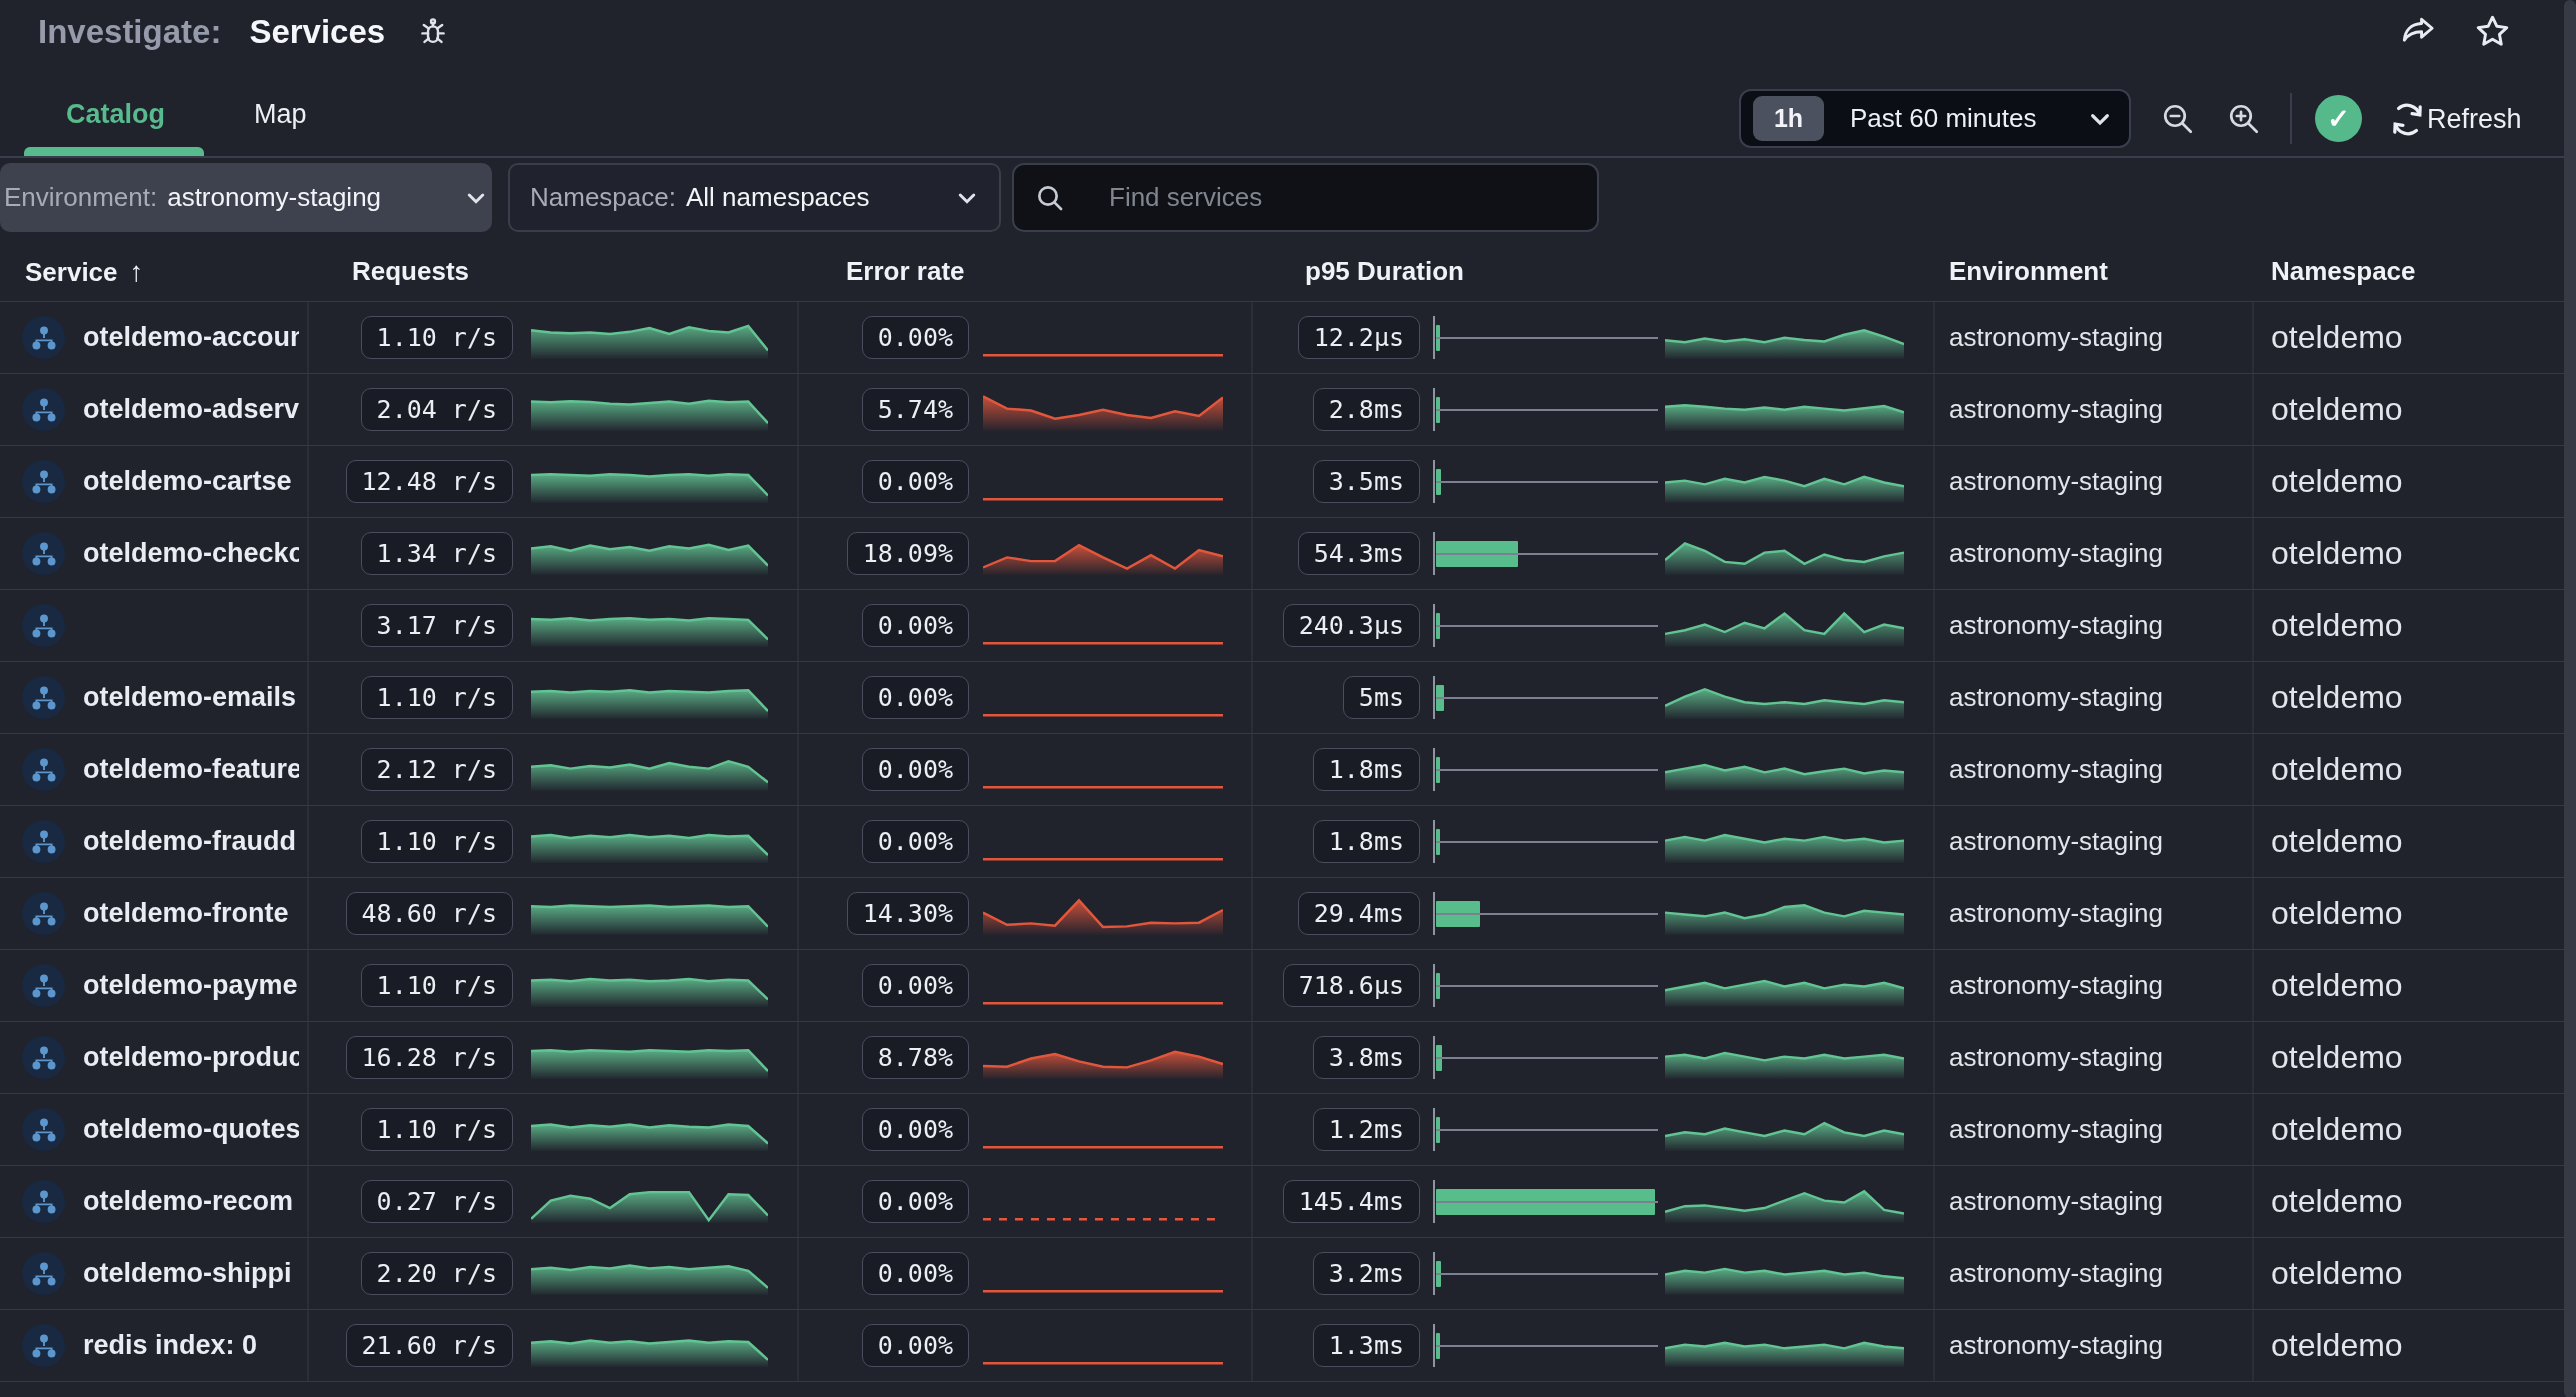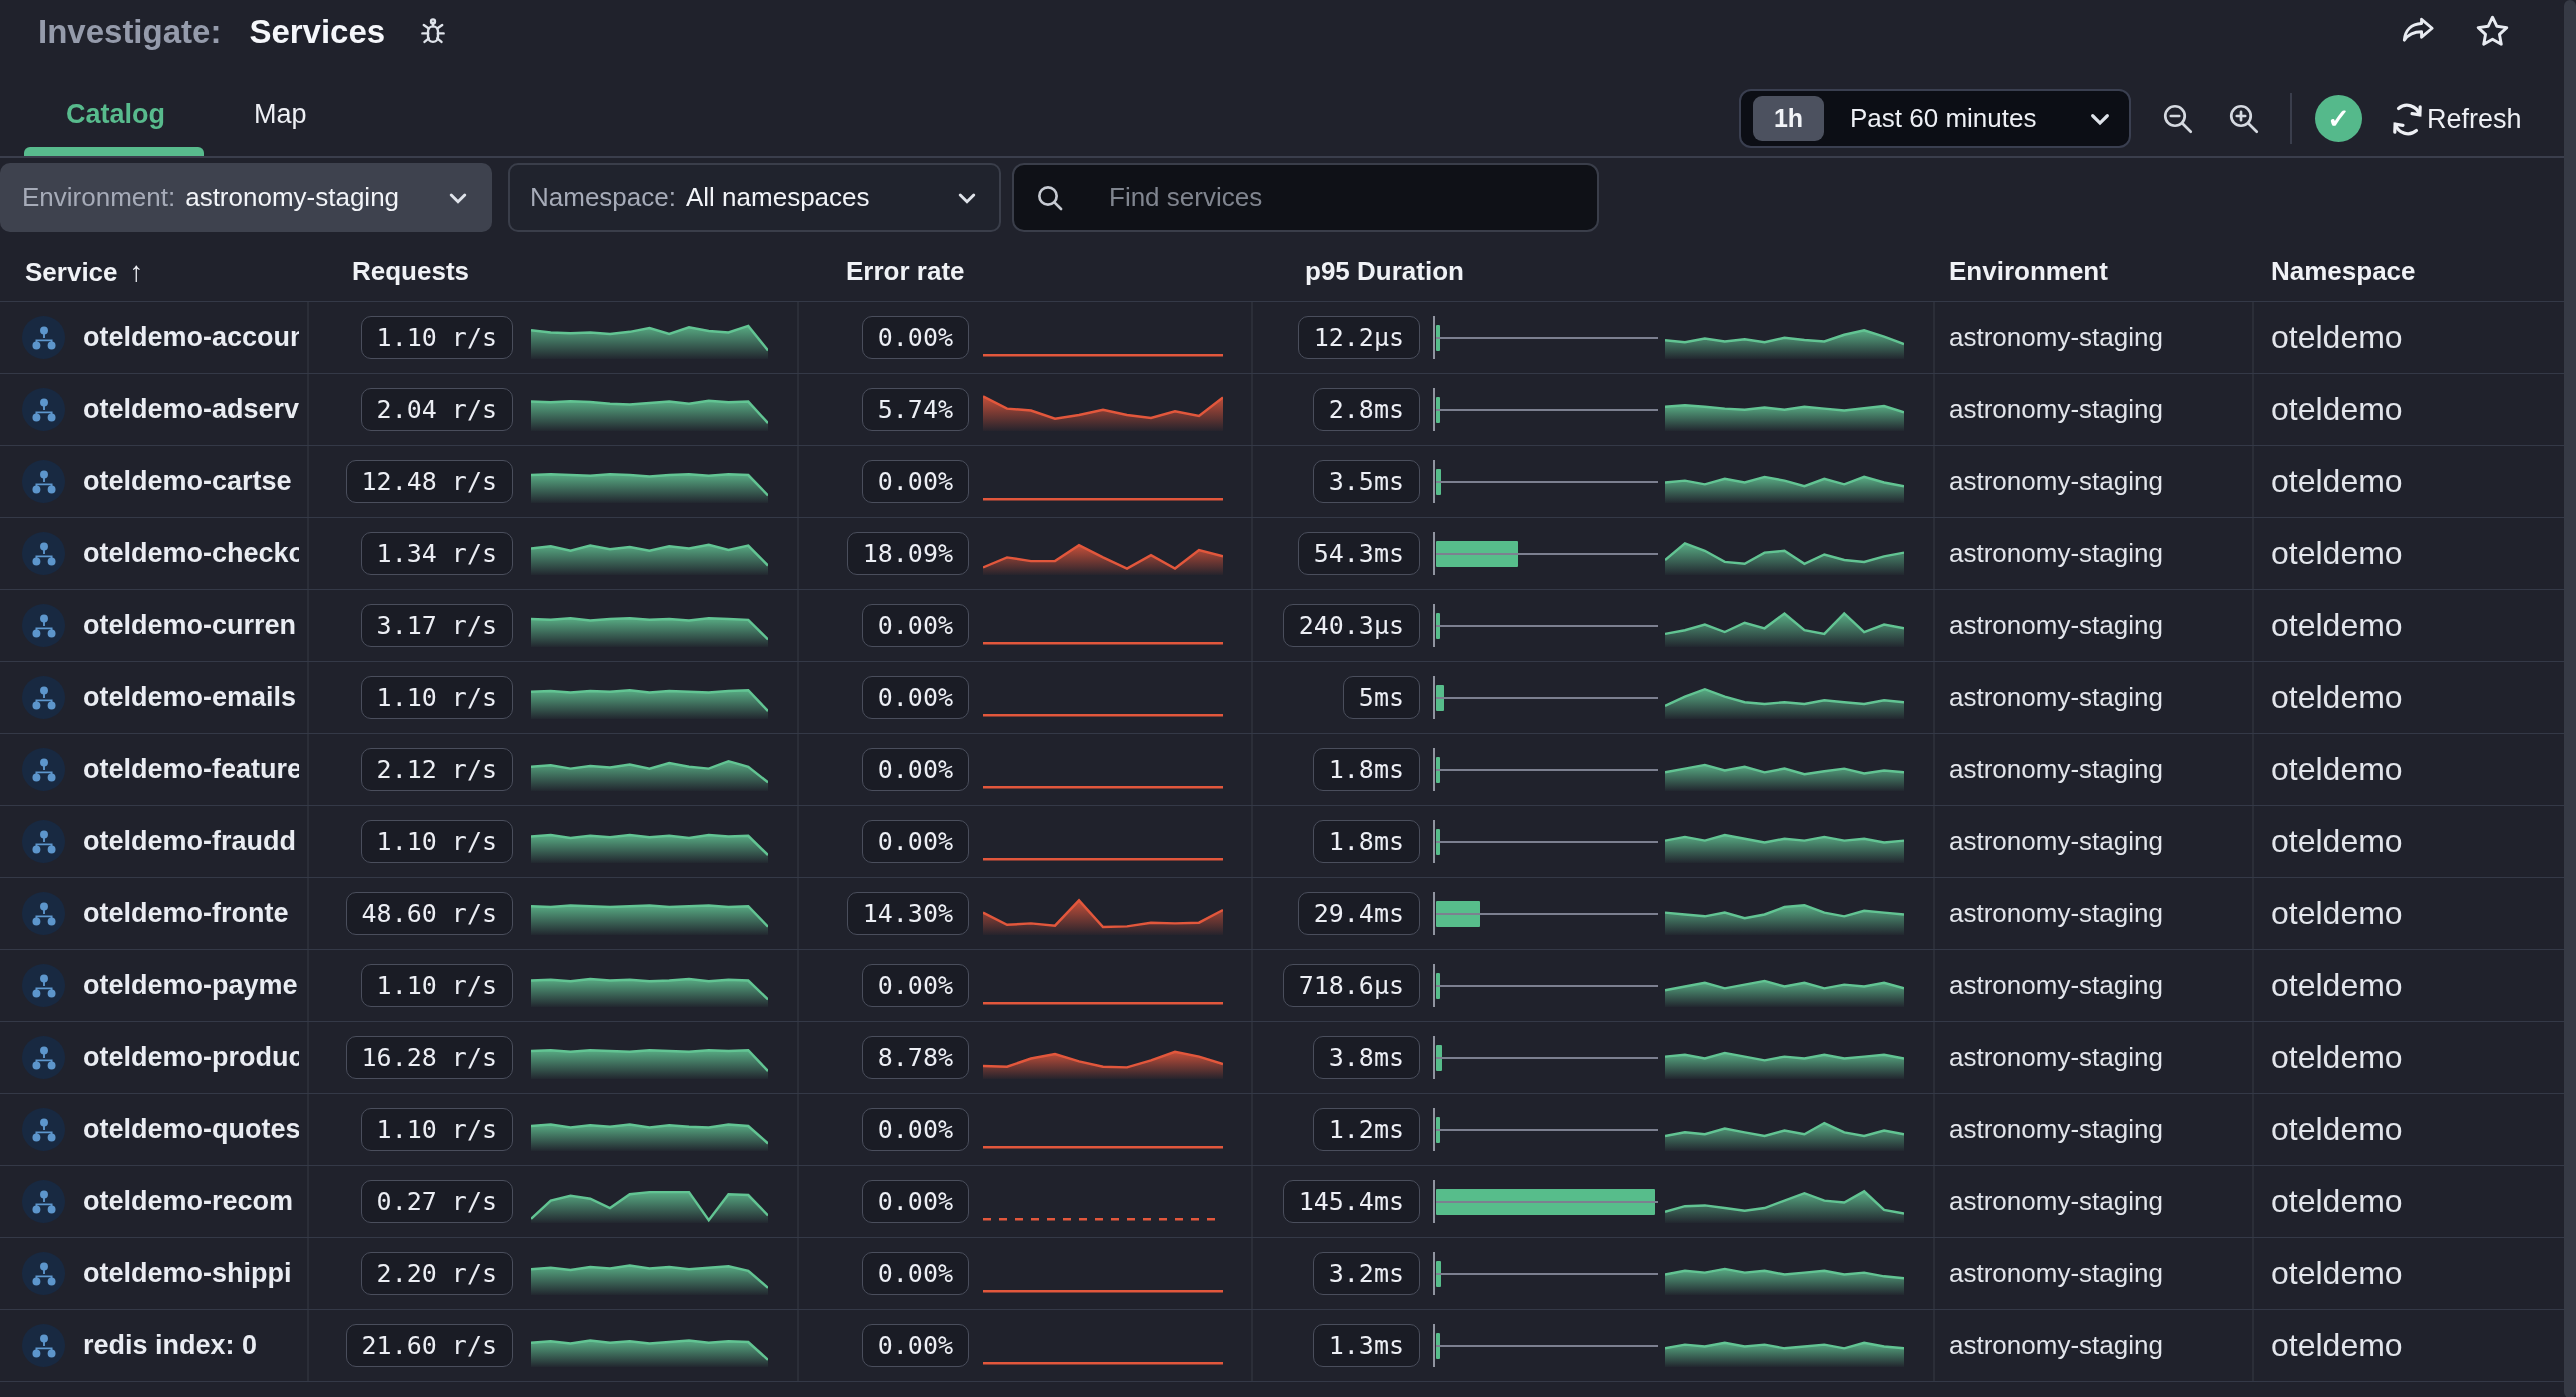--- a/index.html
+++ b/index.html
@@ -33,21 +33,21 @@
   .zoom-out{left:2158px;top:99px;}
   .zoom-in{left:2224px;top:99px;}
   .toolbar-divider{position:absolute;left:2290px;top:93px;width:2px;height:51px;background:#3a3e4c;}
   .check-circle{position:absolute;left:2315px;top:95px;width:47px;height:47px;border-radius:50%;background:#55b98b;
                 display:flex;align-items:center;justify-content:center;color:#fff;font-size:27px;font-weight:700;}
   .refresh-btn{position:absolute;left:2388px;top:97px;height:45px;display:flex;align-items:center;gap:0;cursor:pointer;}
   .refresh-label{font-size:27px;color:#eef0f5;}
 
   
   .filter{position:absolute;top:163px;height:69px;box-sizing:border-box;display:flex;align-items:center;font-size:26px;}
-  .f-env{left:0;width:492px;background:#3e424e;border-radius:10px;padding:0 22px;}
+  .f-env{left:0;width:492px;background:#3e424e;border-radius:10px;padding:0 4px;}
   .f-ns{left:508px;width:493px;background:#20232d;border:2px solid #3a3e4a;border-radius:10px;padding:0 20px;}
   .f-search{left:1012px;width:587px;background:#0f1117;border:2px solid #3a3e4a;border-radius:12px;padding:0 20px;gap:16px;}
   .f-label{color:#a6abb8;margin-right:10px;white-space:nowrap;}
   .f-value{color:#f2f4f8;white-space:nowrap;}
   .f-chevron{margin-left:auto;display:flex;}
   .search-input{flex:1;background:transparent;border:none;outline:none;color:#e8ebf1;font-size:26px;
                 font-family:"Liberation Sans", sans-serif;margin-left:25px;}
   .search-input::placeholder{color:#80858f;}
 
   
@@ -471,21 +471,20 @@
     <span class="svc-icon">
       <svg width="28" height="28" viewBox="0 0 24 24">
         <g fill="#5d96cc" stroke="#5d96cc" stroke-width="1.6">
           <circle cx="12" cy="5.5" r="2.6"></circle>
               <circle cx="5.5" cy="18.5" r="2.6"></circle>
               <circle cx="18.5" cy="18.5" r="2.6"></circle>
           <path d="M12 8.5v3.5 M5.5 15.5v-1.5h13v1.5 M5.5 14h13" fill="none"></path>
         </g>
       </svg>
     </span>
-    <span class="svc-name">oteldemo-curren</span>
     <span class="badge-wrap w-req">
           <span class="badge">3.17 r/s</span>
         </span>
     <span class="spark s-req">
           <svg viewBox="0 0 240 44" preserveAspectRatio="none">
             <defs>
               <linearGradient id="sg12" x1="0" y1="0" x2="0" y2="1">
                 <stop offset="0" stop-color="#62c493" stop-opacity="0.85"></stop>
                 <stop offset="1" stop-color="#62c493" stop-opacity="0.03"></stop>
               </linearGradient>

